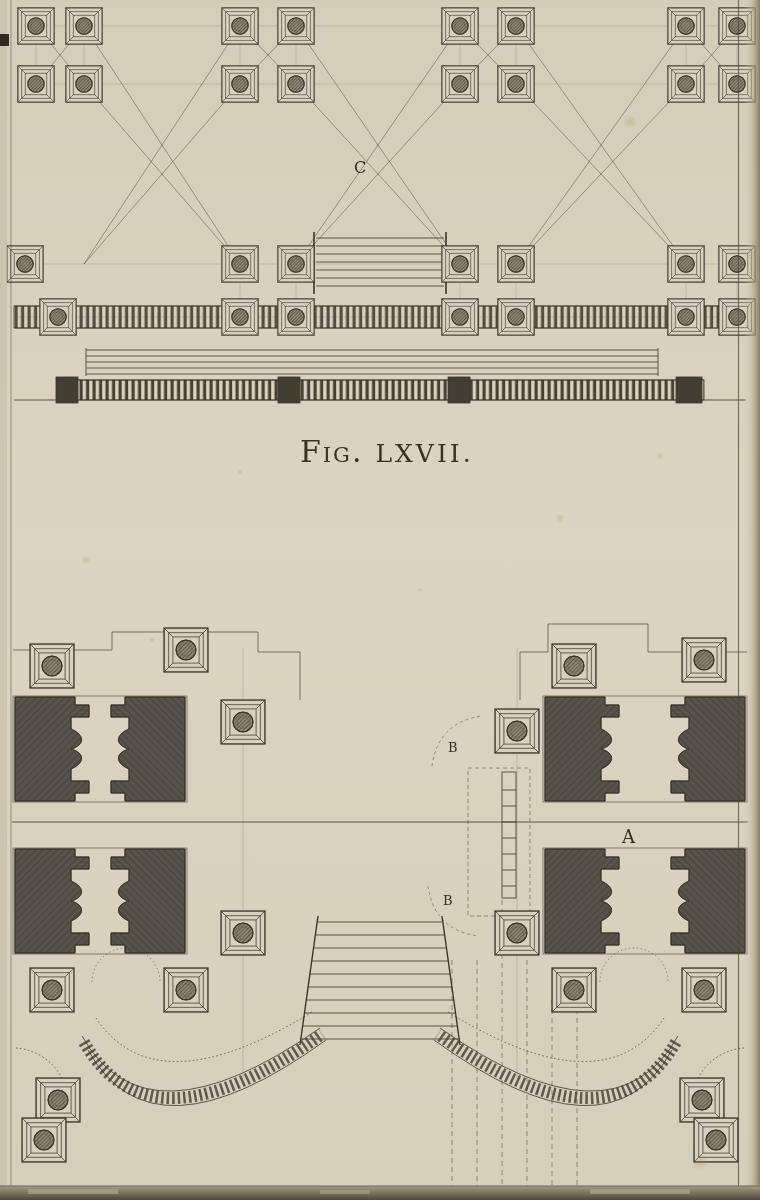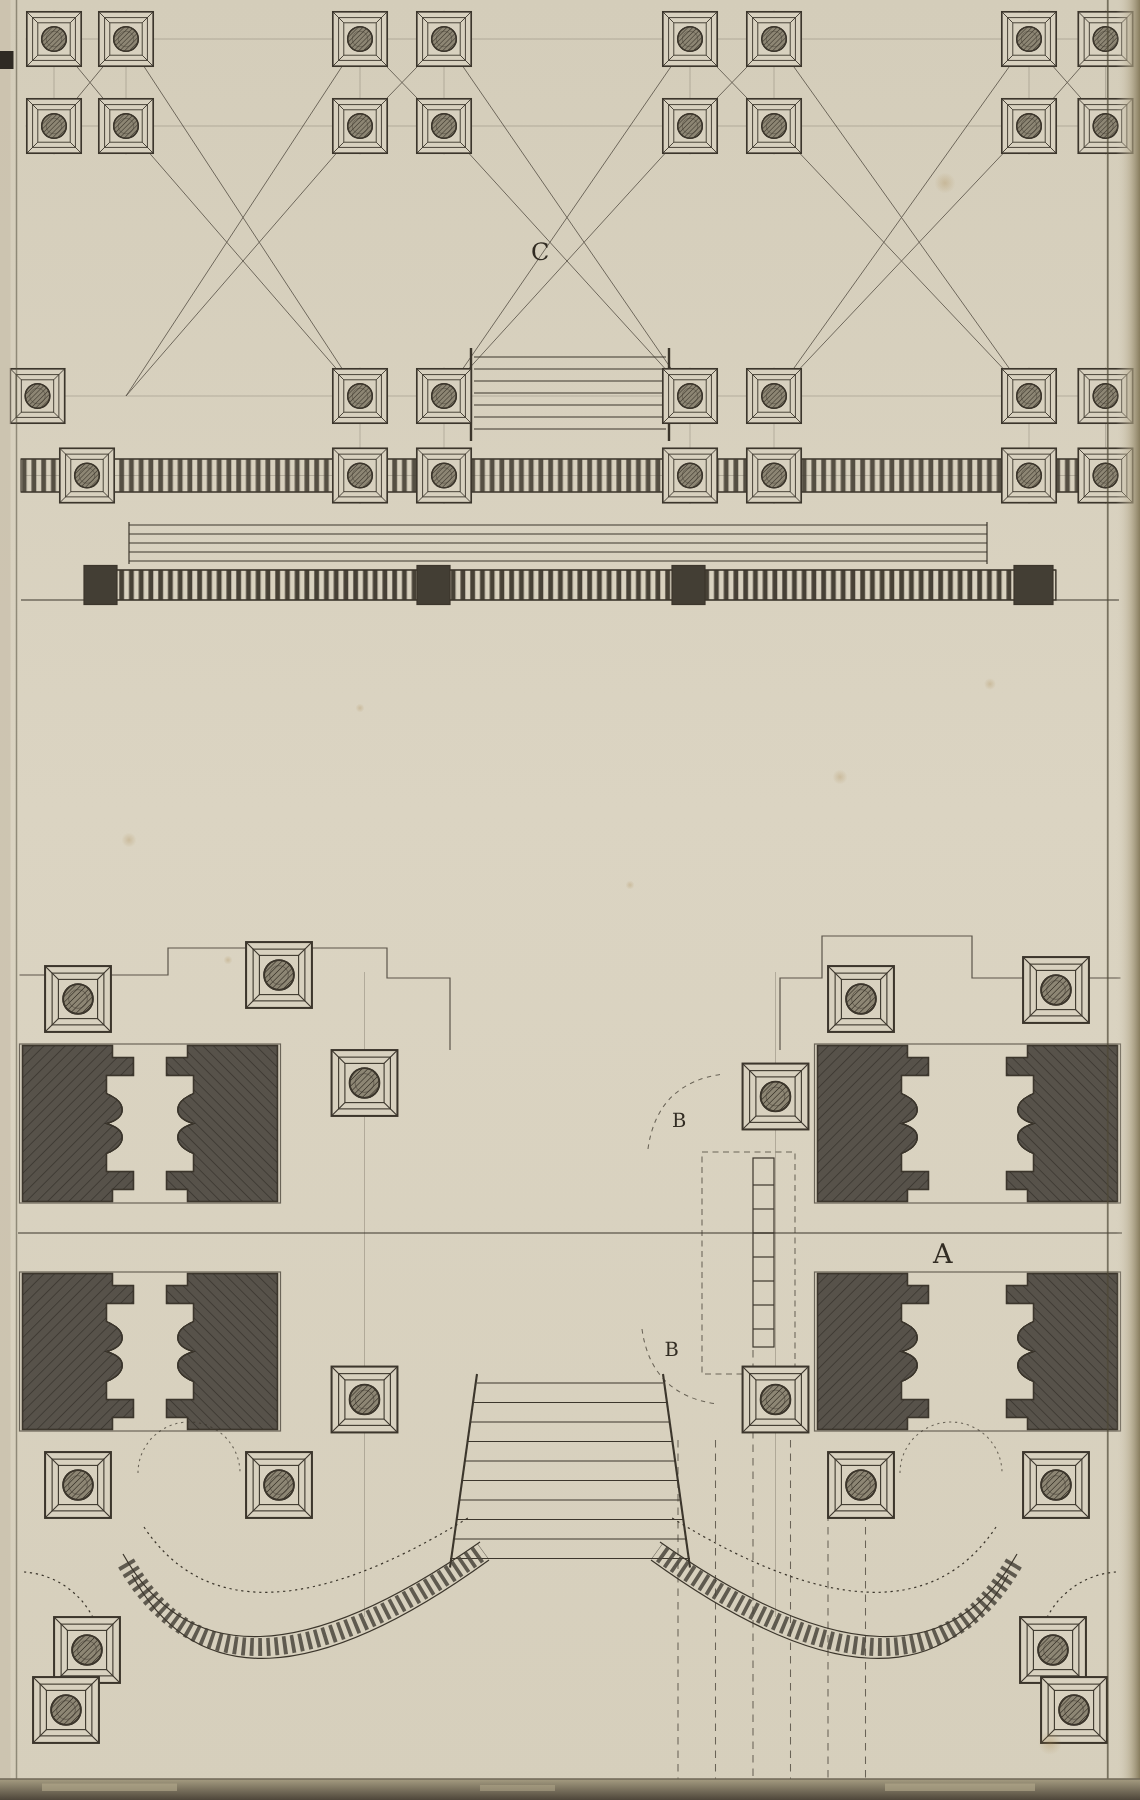--- a/index.html
+++ b/index.html
@@ -320,19 +320,22 @@
 
   <g>
     <rect x="0" y="1186" width="760" height="14" fill="url(#edgeB)"></rect>
     <line x1="0" y1="1186" x2="760" y2="1186" stroke="#6f6757" stroke-width="1"></line>
     <rect x="28" y="1189" width="90" height="5" fill="#b5ab8d" opacity="0.6"></rect>
     <rect x="320" y="1190" width="50" height="4" fill="#b5ab8d" opacity="0.5"></rect>
     <rect x="590" y="1189" width="100" height="5" fill="#b5ab8d" opacity="0.6"></rect>
   </g>
 </svg>
 
+  <div class="caption">
+    <span class="cap-prefix">Fig.</span><span class="cap-number">LXVII.</span>
+  </div>
 
   <div class="plan-label label-c">C</div>
   <div class="plan-label label-b-upper">B</div>
   <div class="plan-label label-a">A</div>
   <div class="plan-label label-b-lower">B</div>
 
 </div>
 
 </body></html>

